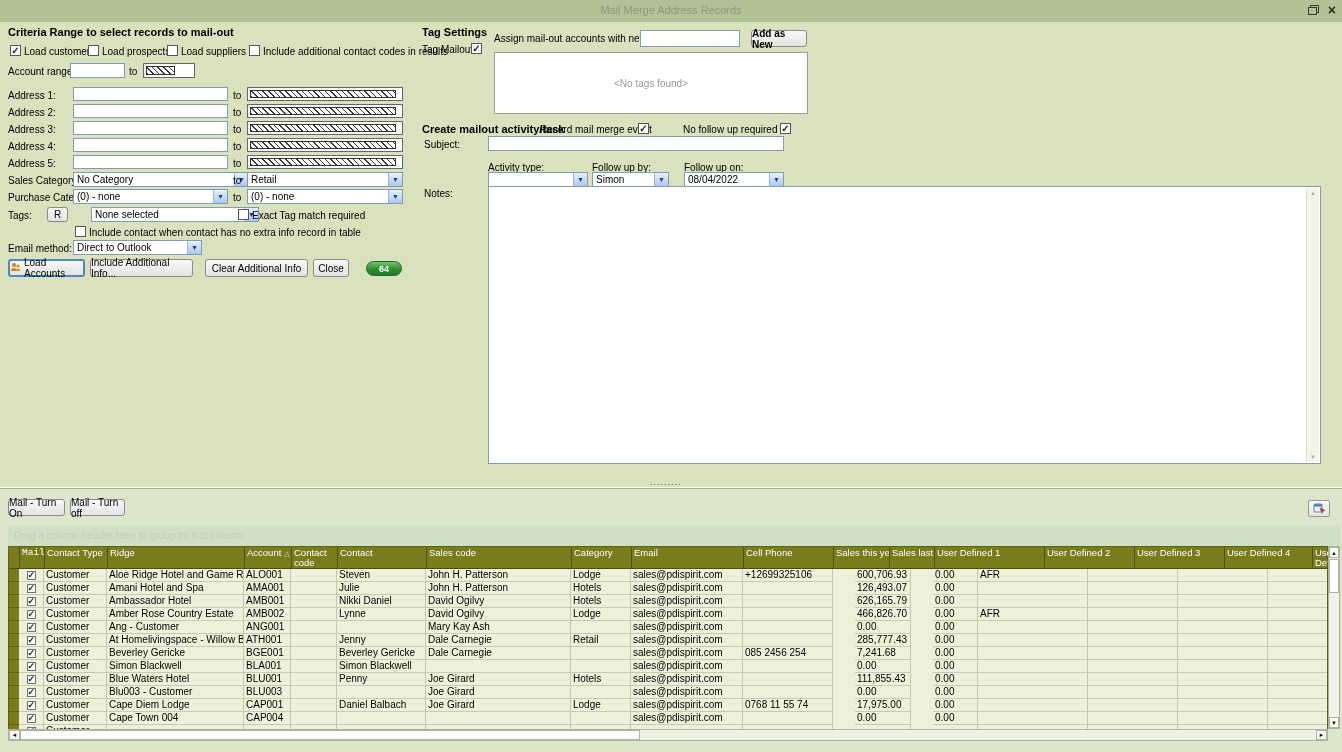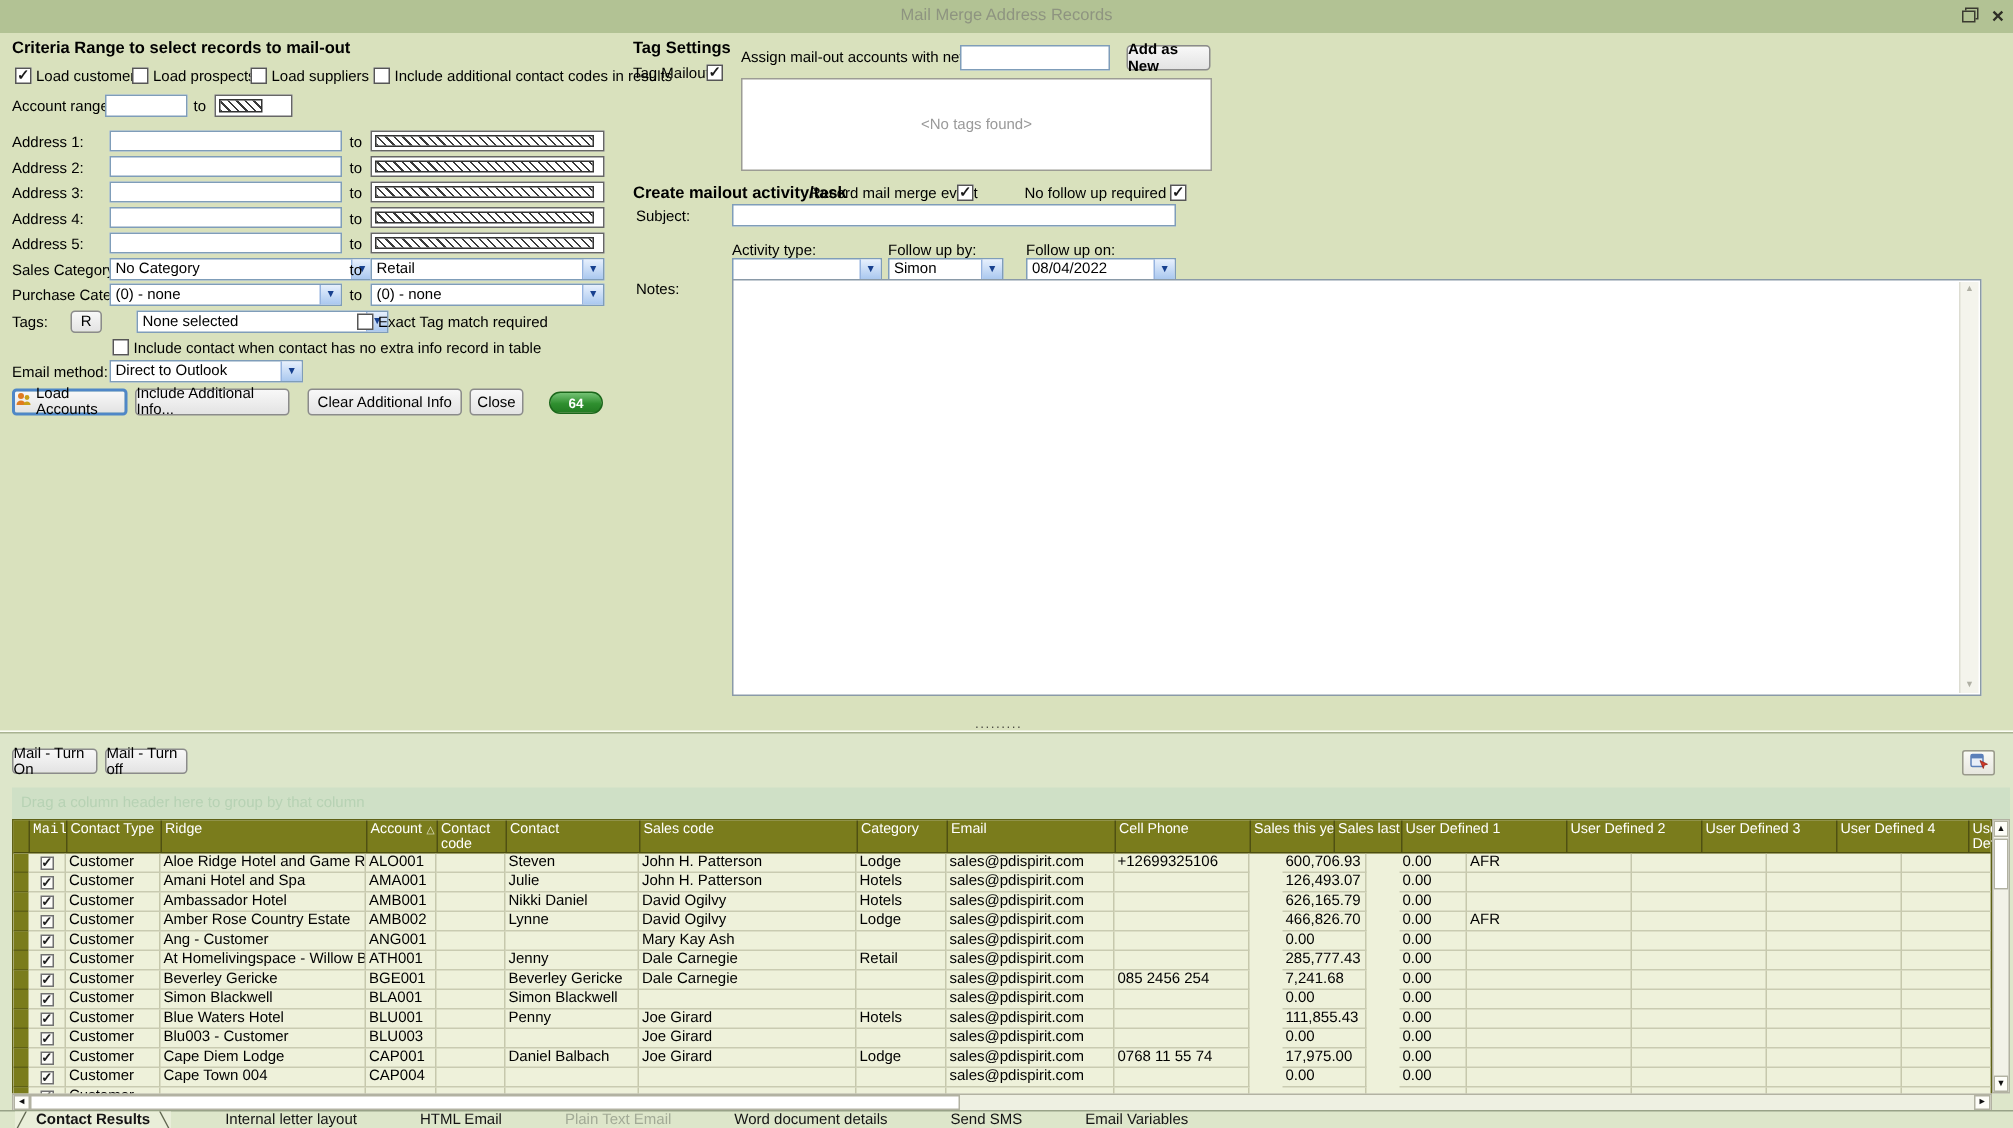--- a/index.html
+++ b/index.html
@@ -598,22 +598,13 @@
     <div class="vs-btn">▼</div>
   </div>
 
   <div class="hscroll">
     <div class="hs-btn">◄</div>
     <div class="hs-thumb"></div>
     <div class="hs-spacer"></div>
     <div class="hs-btn">►</div>
   </div>
 
-  <div class="tabbar" id="tabbar">
-      <div class="tab active">Contact Results</div>
-      <div class="tab">Internal letter layout</div>
-      <div class="tab">HTML Email</div>
-      <div class="tab disabled">Plain Text Email</div>
-      <div class="tab">Word document details</div>
-      <div class="tab">Send SMS</div>
-      <div class="tab">Email Variables</div>
-    </div>
 </div>
 
 </body></html>

